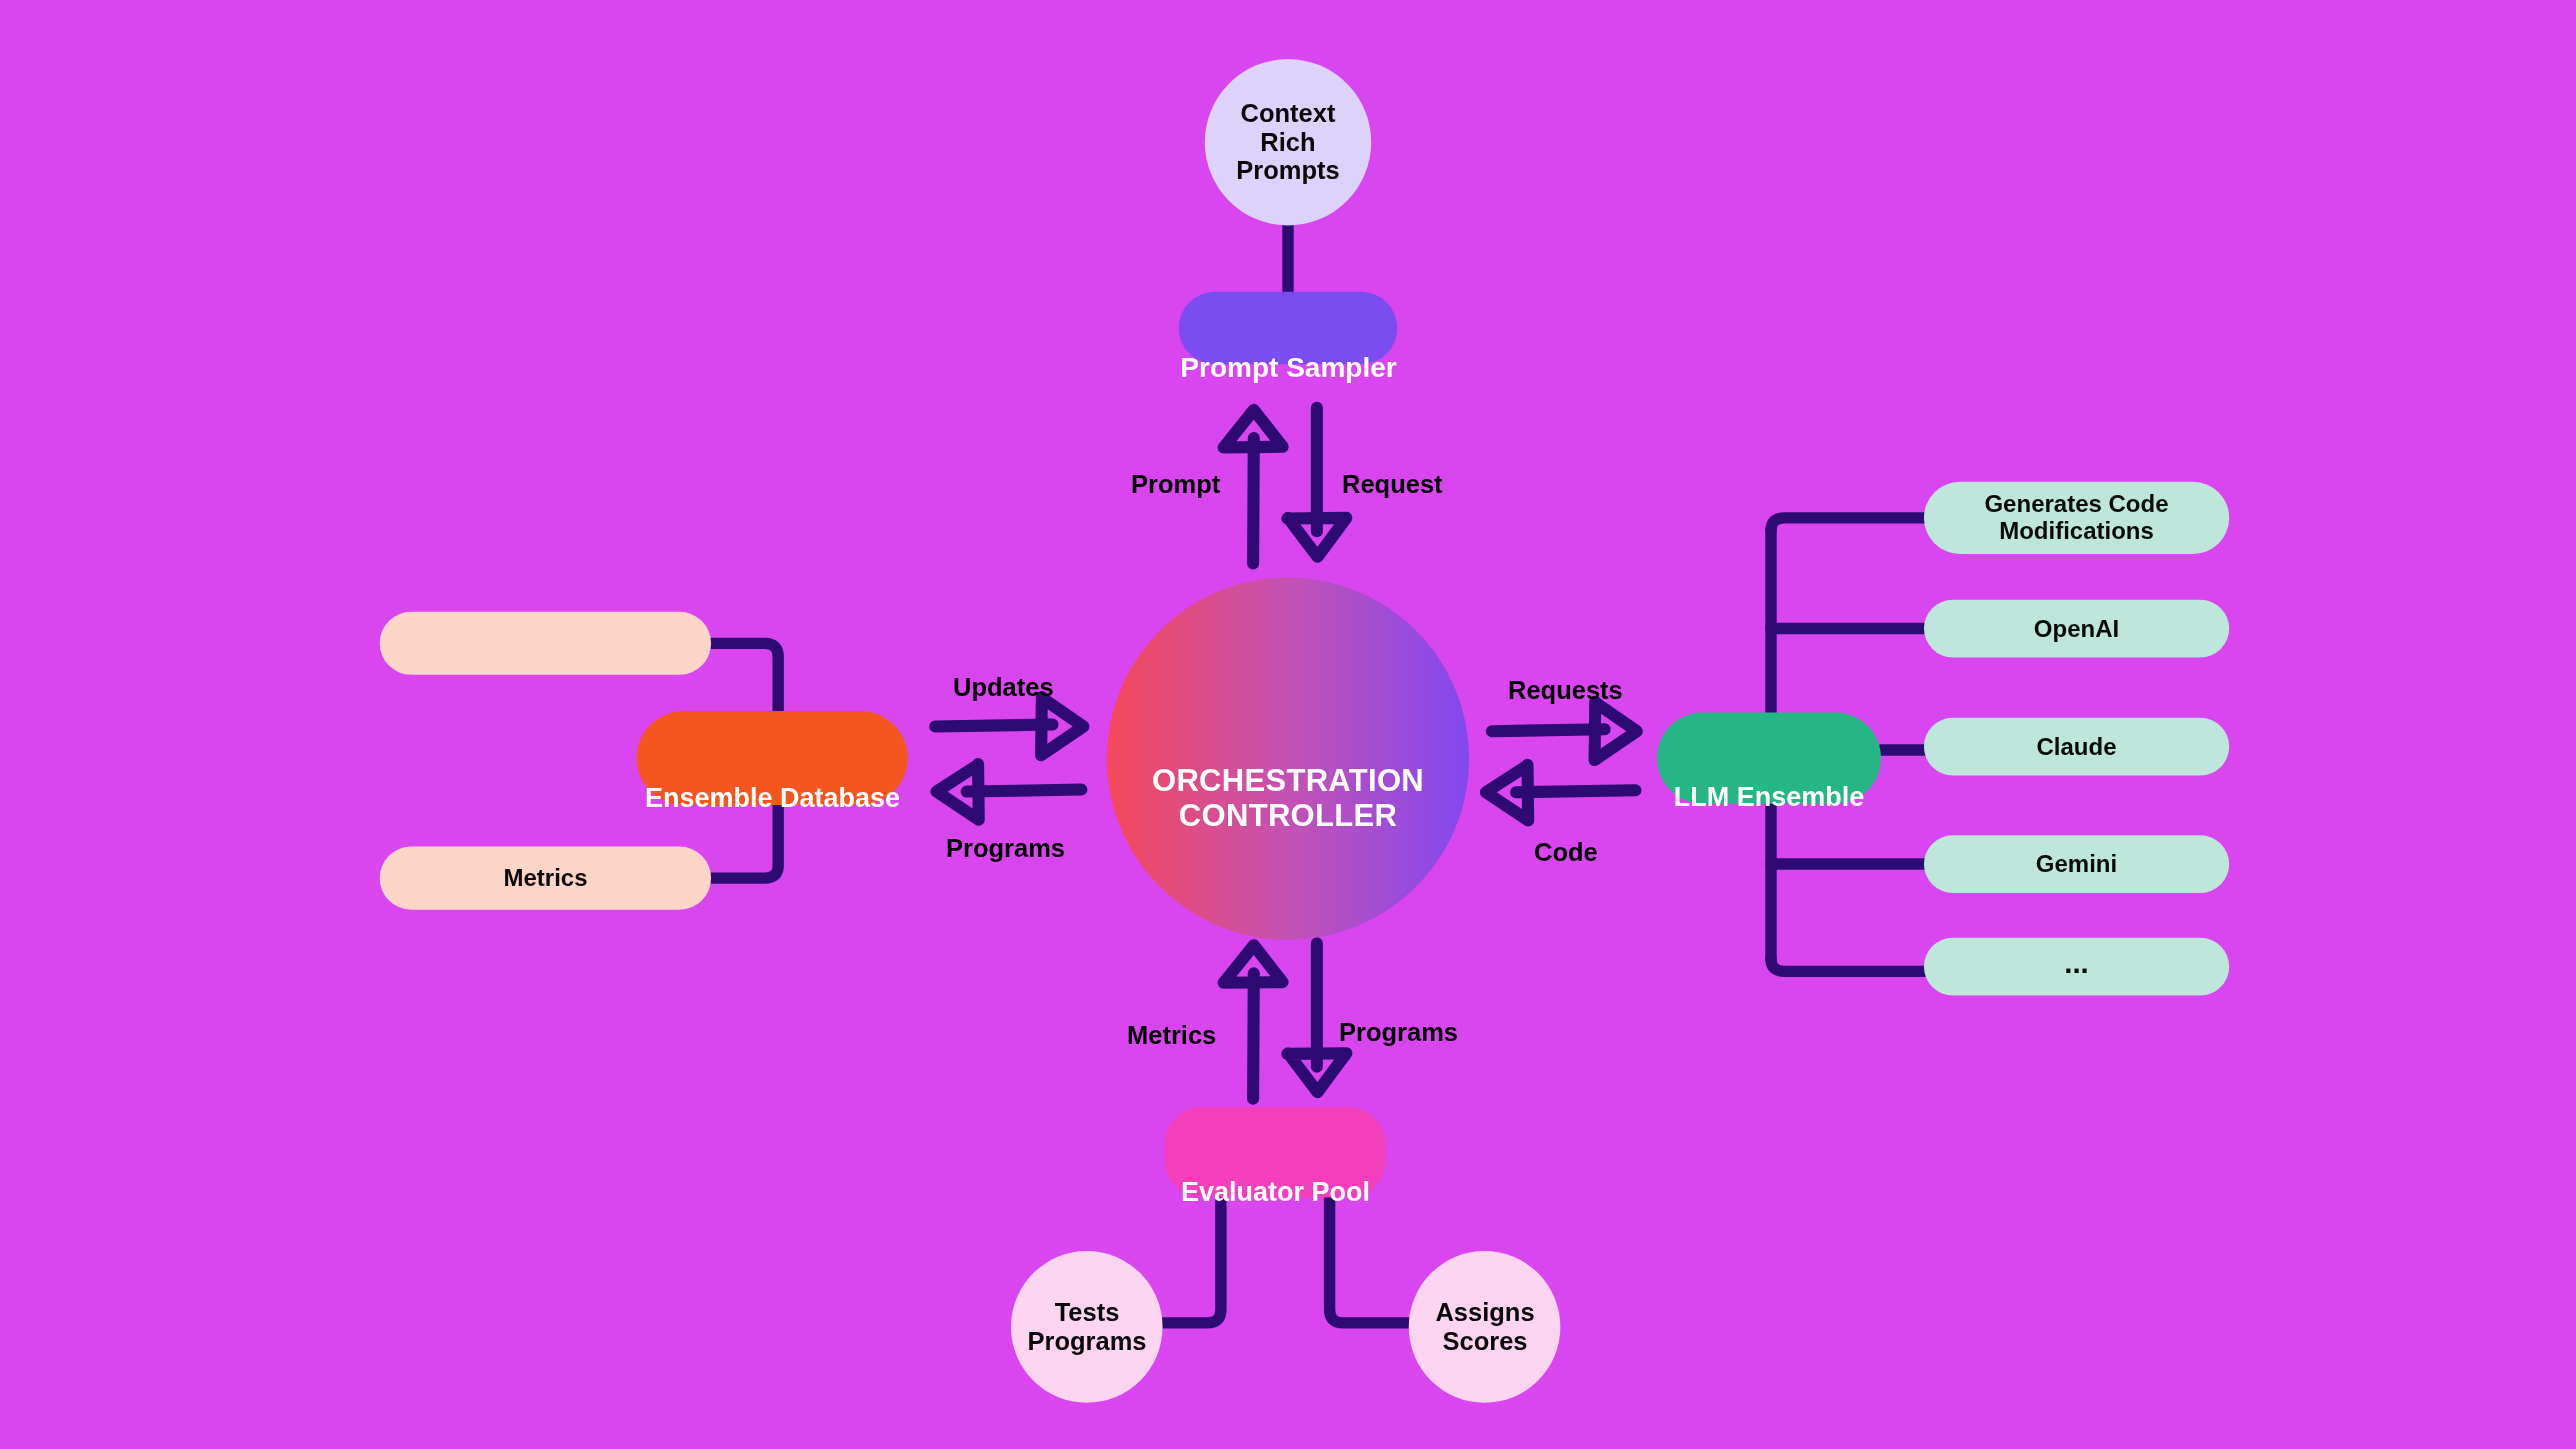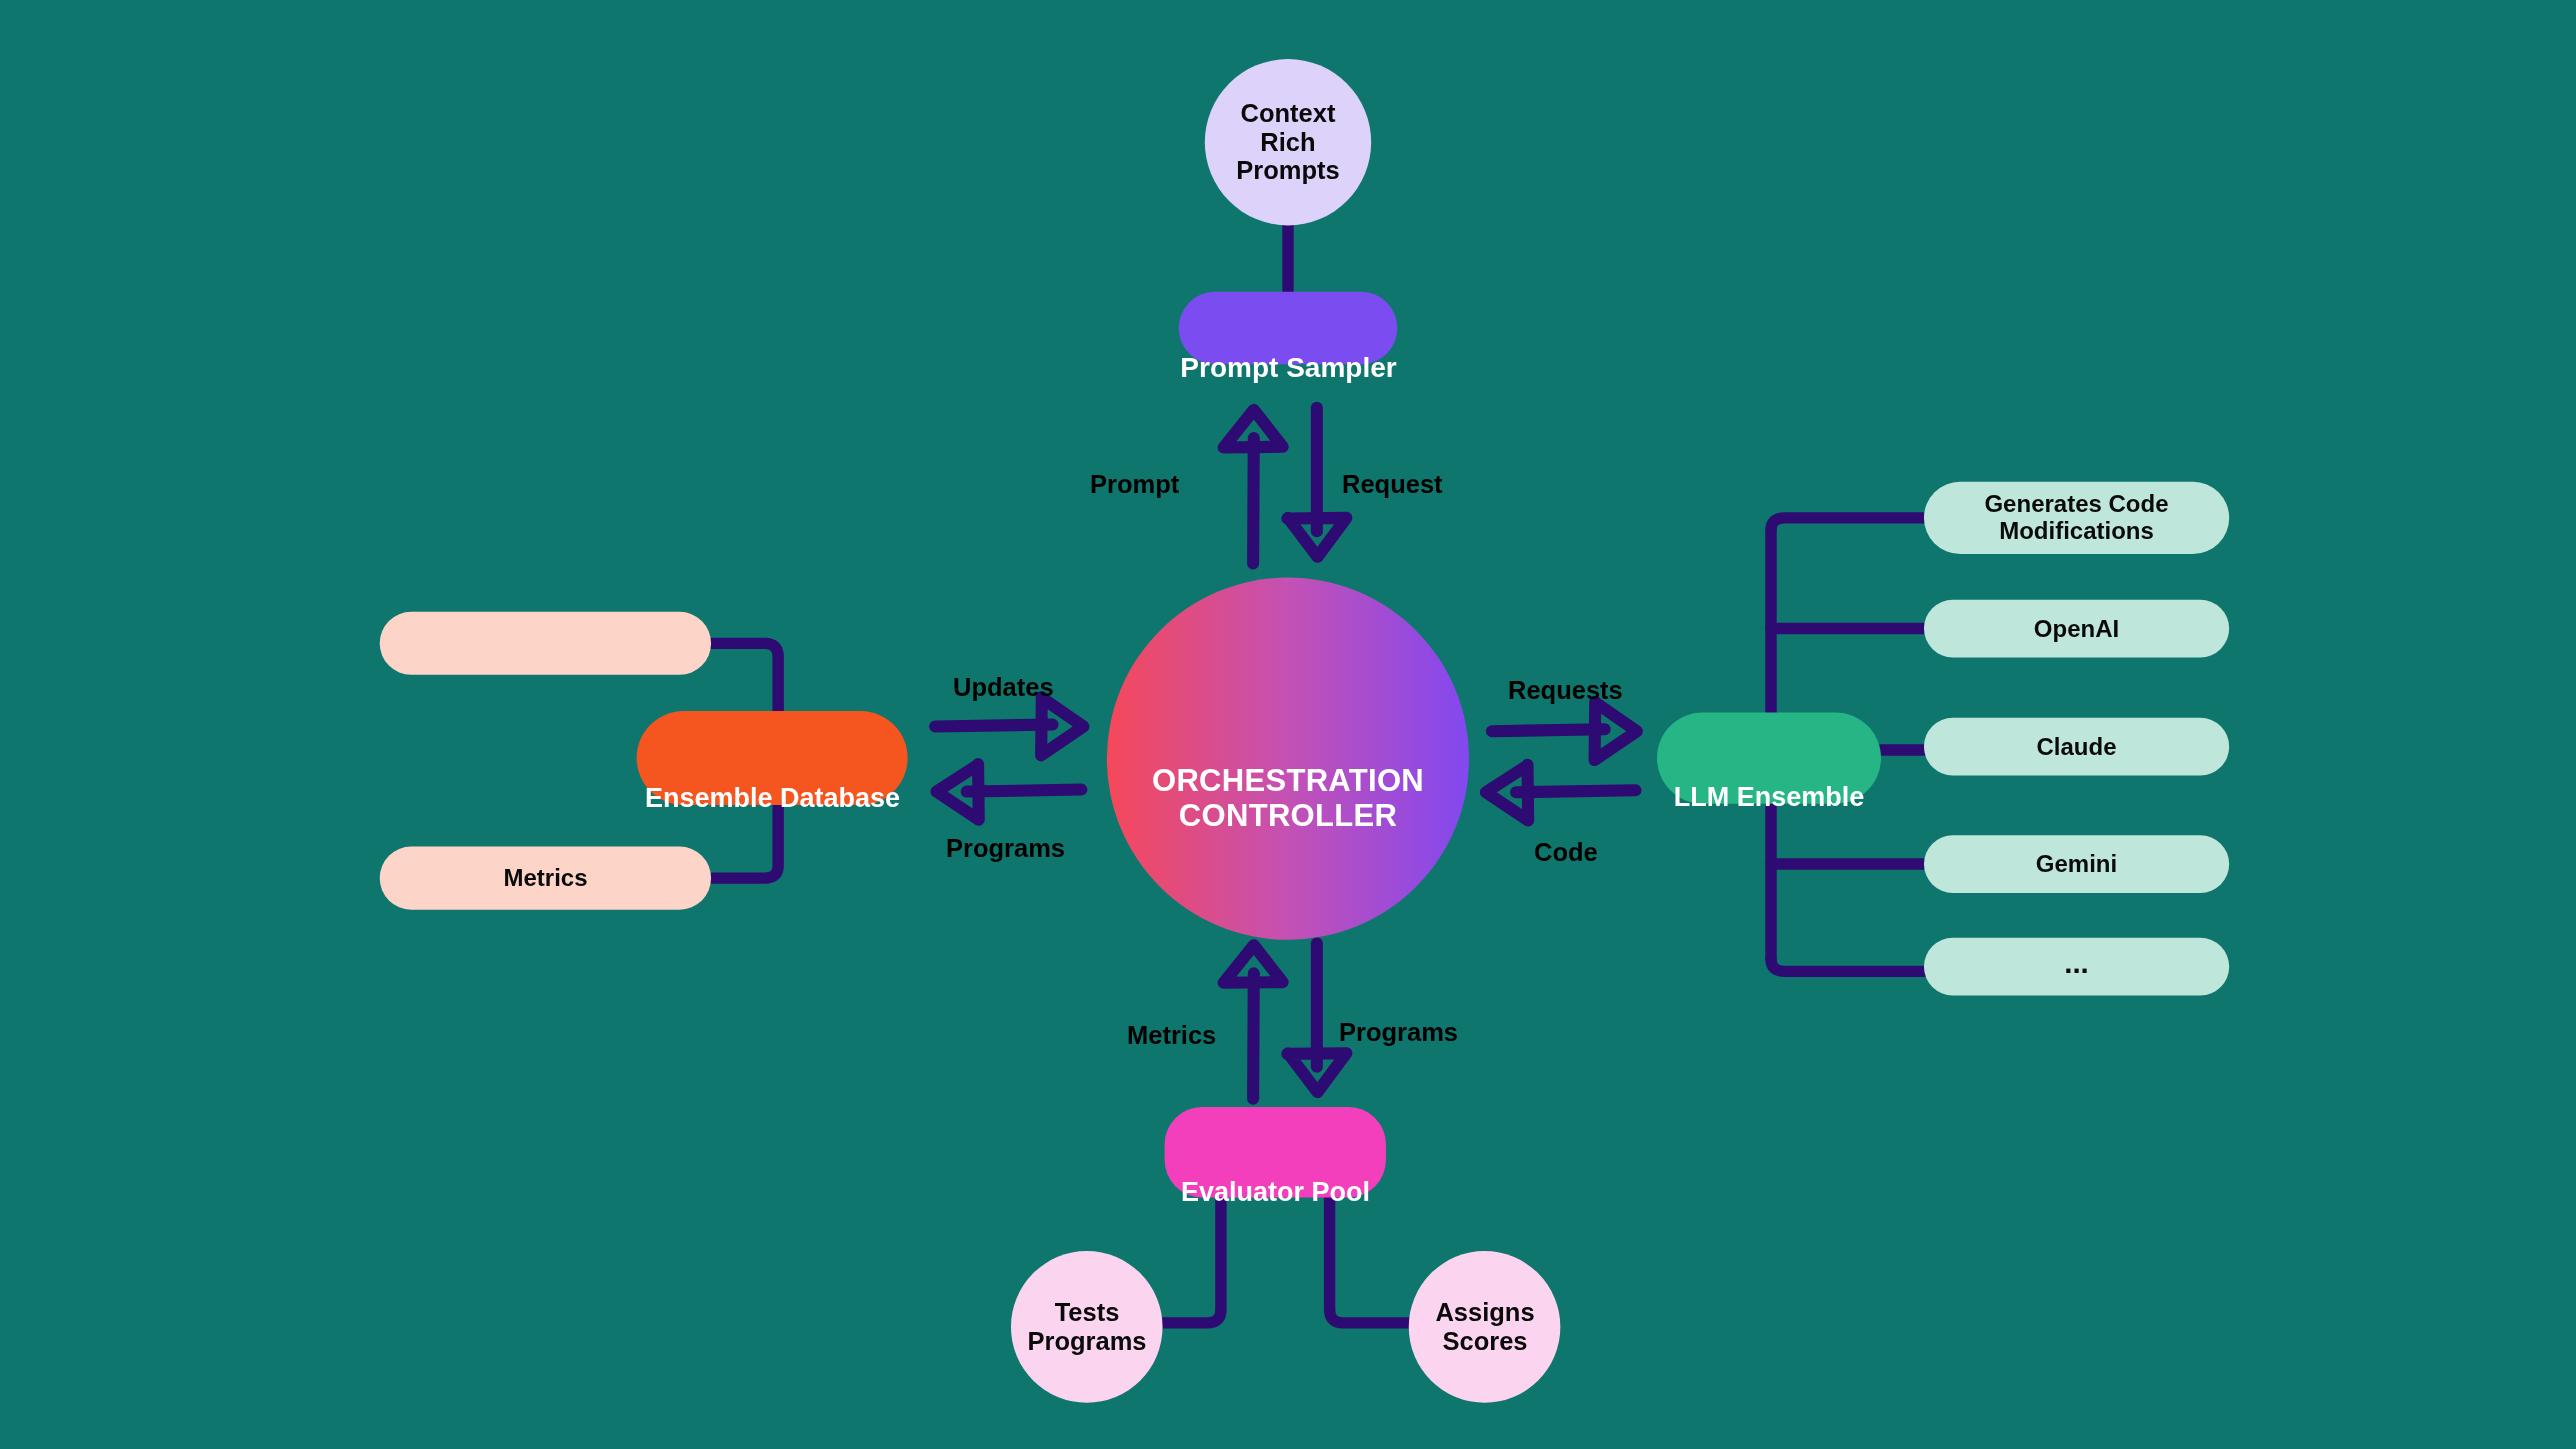--- a/index.html
+++ b/index.html
@@ -1,17 +1,17 @@
 <!DOCTYPE html>
 <html style="font-size:10.7px"><head>
 <meta charset="utf-8">
 <style>
   html,body{margin:0;padding:0;background:#ffffff;}
   body{width:2576px;height:1449px;overflow:hidden;font-family:"Liberation Sans",sans-serif;}
-  #stage{position:relative;width:2576px;height:1449px;background:#0f766e;}
+  #stage{position:relative;width:2576px;height:1449px;background:#d946ef;}
   svg#diagram{position:absolute;top:0;left:0;width:2576px;height:1449px;}
 
   .node-label{
     position:absolute;
     display:flex;align-items:center;justify-content:center;
     text-align:center;
     font-family:"Liberation Sans",sans-serif;
     font-weight:700;
     line-height:1.12;
     pointer-events:none;
@@ -156,21 +156,21 @@
   <div class="node-label lbl-dark" style="left:1924px;top:934px;width:305px;height:58px;font-size:29.5px;">...</div>
 
   <div class="node-label lbl-light" style="left:1165px;top:1107px;width:221px;height:91px;font-size:27px;">Evaluator Pool</div>
 
   <div class="node-label lbl-dark" style="left:1011px;top:1251px;width:152px;height:152px;font-size:25.5px;">Tests
 Programs</div>
 
   <div class="node-label lbl-dark" style="left:1409px;top:1251px;width:152px;height:152px;font-size:25.5px;">Assigns
 Scores</div>
 
-  <div class="edge-label" style="left:1090px;top:470px;text-align:center;">Prompt</div>
+  <div class="edge-label" style="left:1131px;top:470px;text-align:center;">Prompt</div>
   <div class="edge-label" style="left:1342px;top:470px;">Request</div>
   <div class="edge-label" style="left:953px;top:673px;">Updates</div>
   <div class="edge-label" style="left:946px;top:834px;">Programs</div>
   <div class="edge-label" style="left:1508px;top:676px;">Requests</div>
   <div class="edge-label" style="left:1534px;top:817px;margin-top:21px;">Code</div>
   <div class="edge-label" style="left:1127px;top:1021px;">Metrics</div>
   <div class="edge-label" style="left:1339px;top:1018px;">Programs</div>
 
 </div>
 

